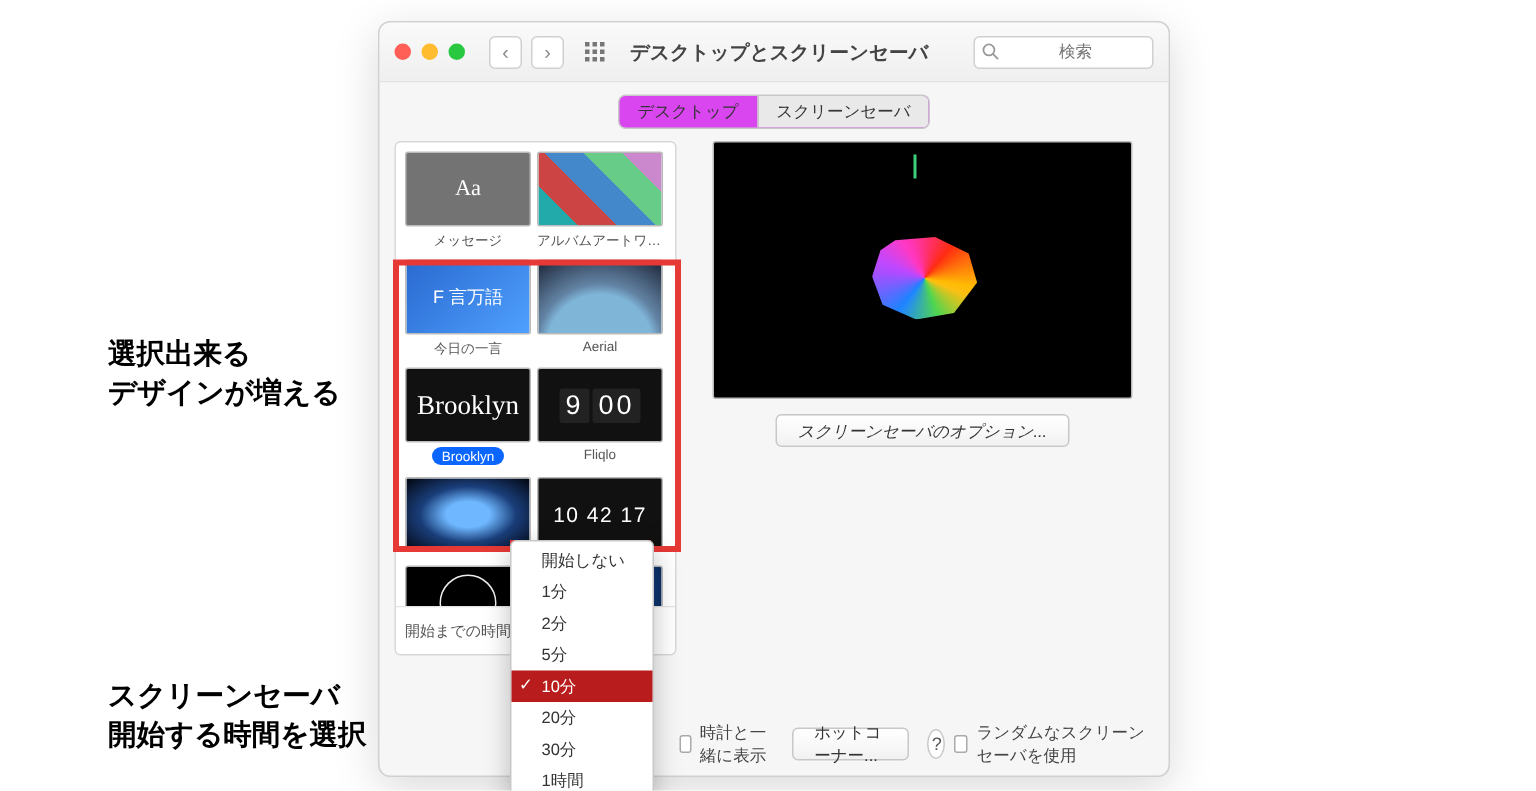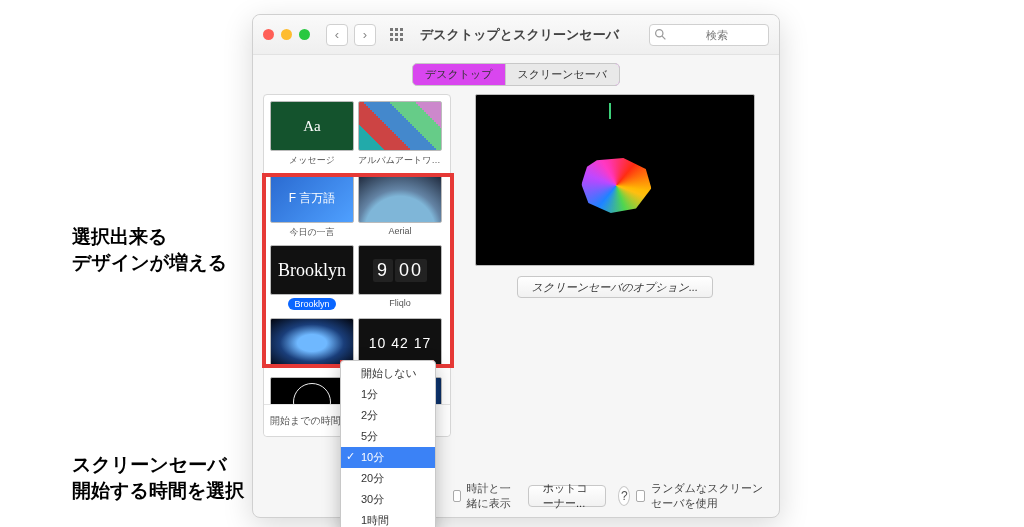--- a/index.html
+++ b/index.html
@@ -75,21 +75,21 @@
   }
   .thumbs{display:flex;flex-wrap:wrap;gap:6px 4px;padding:6px;}
   .thumb{width:84px;text-align:center;font-size:9px;color:#555;}
   .thumb .img{
     width:84px;height:50px;border:1px solid #bbb;border-radius:2px;background:#000;
     display:flex;align-items:center;justify-content:center;color:#fff;font-size:15px;
     overflow:hidden;position:relative;
   }
   .thumb .lbl{margin-top:3px;white-space:nowrap;overflow:hidden;text-overflow:ellipsis;}
   .thumb .lbl.sel{background:#0a66ff;color:#fff;border-radius:8px;padding:1px 6px;display:inline-block;}
-  .thumb .img.aa{background:#14532d;font-family:Georgia,serif;}
+  .thumb .img.aa{background:#737373;font-family:Georgia,serif;}
   .thumb .img.collage{
     background:
       linear-gradient(45deg,#2aa 0 20%,#c44 20% 40%,#48c 40% 60%,#6c8 60% 80%,#c8c 80% 100%);
   }
   .thumb .img.quote{
     background:linear-gradient(135deg,#2a6ad0,#4fa0ff);font-size:12px;font-weight:400;
   }
   .thumb .img.aerial{
     background:
       radial-gradient(circle at 50% 120%, #7fb6d8 0 50%, #6383a4 60%, #1b2436 100%);
@@ -161,21 +161,21 @@
   .rb1{left:262px;top:173px;width:192px;height:195px;}
   .rb2{left:340px;top:360px;width:94px;height:160px;}
 
   
   .menu{
     position:absolute;left:340px;top:360px;width:96px;background:#fff;border:1px solid #c8c8c8;
     border-radius:4px;box-shadow:0 6px 18px rgba(0,0,0,.25);font-size:11px;padding:2px 0;
     z-index:10;
   }
   .menu div{padding:3px 10px 3px 20px;position:relative;white-space:nowrap;}
-  .menu div.sel{background:#3b82f6;color:#fff;}
+  .menu div.sel{background:#b91c1c;color:#fff;}
   .menu div.sel::before{
     content:"✓";position:absolute;left:5px;
   }
 
   
   .anno{position:absolute;font-weight:700;font-size:19px;color:#000;line-height:1.35;}
   .anno.a1{left:72px;top:224px;}
   .anno.a2{left:72px;top:452px;}
 </style>
 </head>

